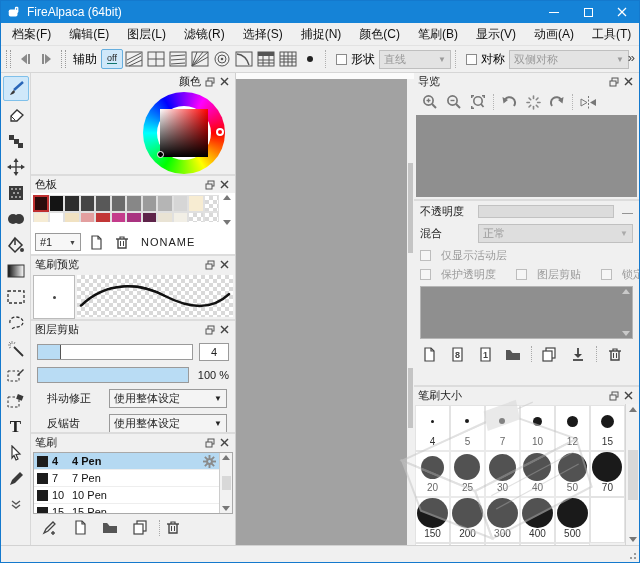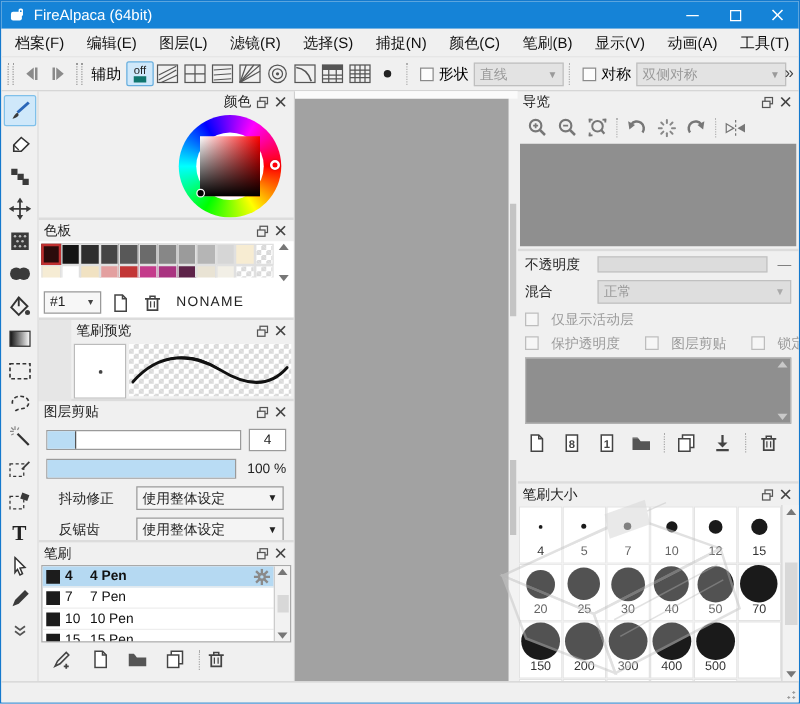--- a/index.html
+++ b/index.html
@@ -18,21 +18,21 @@
   
   .menubar { height:23px; background:#f0f0f0; display:flex; align-items:center; font-size:12px; color:#111; padding-left:2px; border-bottom:1px solid #e2e2e2; flex:0 0 auto; }
   .menu-item { padding:3px 9px; white-space:nowrap; }
 
   
   .toolbar { height:27px; background:#f0f0f0; display:flex; align-items:center; font-size:12px; border-bottom:1px solid #d6d6d6; flex:0 0 auto; padding:0 2px; position:relative; }
   .grip-v { width:5px; height:18px; border-left:1px dotted #9a9a9a; border-right:1px dotted #9a9a9a; margin:0 3px; }
   .tb-btn { width:22px; height:20px; display:flex; align-items:center; justify-content:center; border:1px solid transparent; border-radius:2px; }
   .tb-btn.on { background:#cfe8fa; border-color:#66aede; }
   .tb-sep { width:1px; height:18px; border-left:1px dotted #b0b0b0; margin:0 4px; }
-  .off-txt { font-size:9px; color:#222; border-bottom:5px solid #0f766e; line-height:9px; }
+  .off-txt { font-size:9px; color:#222; border-bottom:1px solid #0f766e; line-height:9px; }
   .cb { width:11px; height:11px; border:1px solid #8a8a8a; background:#fdfdfd; display:inline-block; margin:0 4px 0 6px; }
   .dd { height:19px; background:#e3e3e3; border:1px solid #bfbfbf; color:#9a9a9a; display:flex; align-items:center; font-size:11px; padding:0 4px; margin-left:4px; }
   .dd .arr { margin-left:auto; padding-left:6px; color:#9a9a9a; font-size:8px; }
   .dd.shape { width:72px; } .dd.sym { width:120px; }
   .overflow-chevron { position:absolute; right:4px; top:4px; color:#444; font-size:13px; }
 
   
   .main { flex:1; display:flex; min-height:0; }
 
   
@@ -562,21 +562,21 @@
                   <path d="M3,4 v9 h8 v-9" fill="none" stroke="#444" stroke-width="1.4"></path>
                   <line x1="5.5" y1="6" x2="5.5" y2="11" stroke="#444"></line>
                   <line x1="8.5" y1="6" x2="8.5" y2="11" stroke="#444"></line>
                 </svg>
               </span>
             <span class="pal-name">NONAME</span>
           </div>
         </div>
       </div>
 
-      <div class="panel" style="height:65px;margin-left:26px;">
+      <div class="panel" style="height:65px;">
         <div class="phead">
           <span class="ptitle">笔刷预览</span>
           <span class="hico">
               <svg width="10" height="10" viewBox="0 0 10 10">
                 <rect x="3" y="1" width="6" height="5" fill="none" stroke="#555"></rect>
                 <rect x="1" y="4" width="6" height="5" fill="#f0f0f0" stroke="#555"></rect>
               </svg>
             </span>
           <span class="hico">
               <svg width="9" height="9" viewBox="0 0 9 9">

